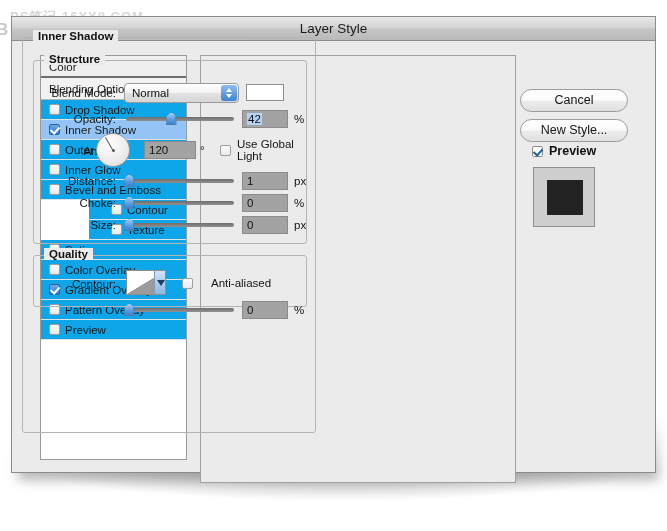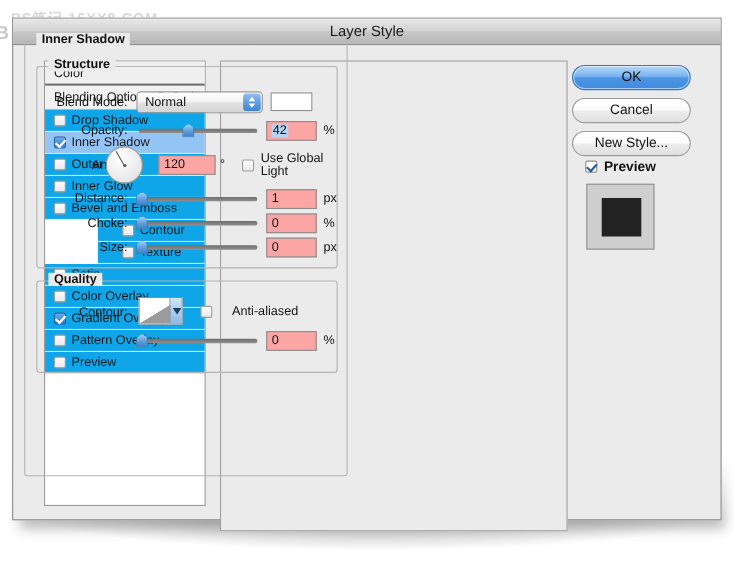--- a/index.html
+++ b/index.html
@@ -162,21 +162,21 @@
     position: absolute;
     top: -8px; left: 10px;
     background: #ebebeb;
     padding: 0 5px;
     font-size: 11.5px;
     font-weight: bold;
     color: #111111;
   }
   .grp-shadow { left: 10px; top: 20px; width: 294px; height: 396px; }
   .grp-structure { left: 10px; top: 22px; width: 274px; height: 184px; }
-  .grp-quality { left: 10px; top: 217px; width: 274px; height: 84px; }
+  .grp-quality { left: 10px; top: 217px; width: 274px; height: 52px; }
   .lblbox { position: absolute; width: 90px; height: 20px; }
   .lblbox span {
     position: absolute; right: 4px; top: 0;
     font-size: 11.5px; color: #131313; line-height: 20px;
     white-space: nowrap;
   }
 
   
   .select {
     position: absolute;
@@ -230,21 +230,21 @@
     border: 1px solid #4a7fae;
     box-sizing: border-box;
     clip-path: polygon(50% 0%, 100% 38%, 100% 100%, 0% 100%, 0% 38%);
   }
 
   
   .numfield {
     position: absolute;
     height: 18px;
     border: 1px solid #8b8b8b;
-    background: #fca5a5;
+    background: #a3a3a3;
     box-sizing: border-box;
     font-size: 11.5px; color: #111;
     line-height: 16px;
     padding-left: 4px;
   }
   .numfield.sel { }
   .numfield .selv {
     background: #b3d4f5; color: #0d0d0d;
     padding: 0 1px;
   }
@@ -525,21 +525,20 @@
               <div class="tb"></div>
             </div>
         </div>
         <div class="numfield" style="left:208px; top:45px; width:46px;">
           <span>0</span>
         </div>
         <div class="unit" style="left:260px; top:45px;">%</div>
       </div>
     </div>
 
-    <div class="btn primary" style="left:508px; top:42px;">OK</div>
     <div class="btn" style="left:508px; top:72px;">Cancel</div>
     <div class="btn" style="left:508px; top:102px;">New Style...</div>
 
     <div class="preview-row" style="left:520px; top:127px;">
       <span class="cb plain-on"></span>
       <span class="lbl">Preview</span>
     </div>
 
     <div class="thumb-box" style="left:521px; top:150px;">
       <div class="inner"></div>

